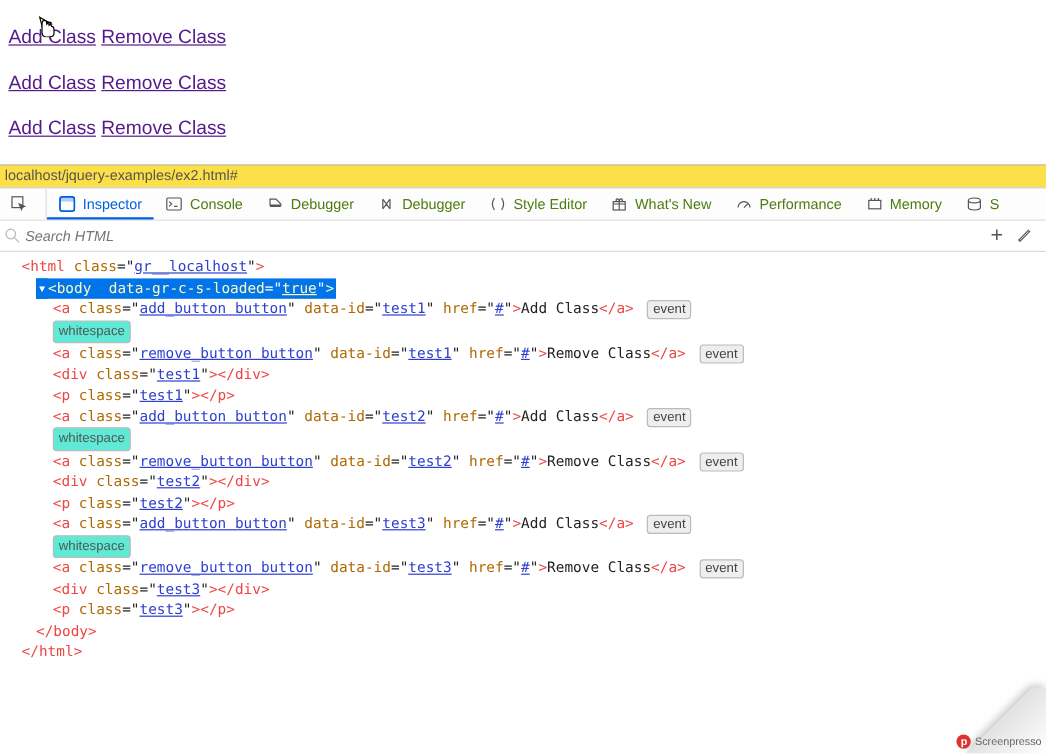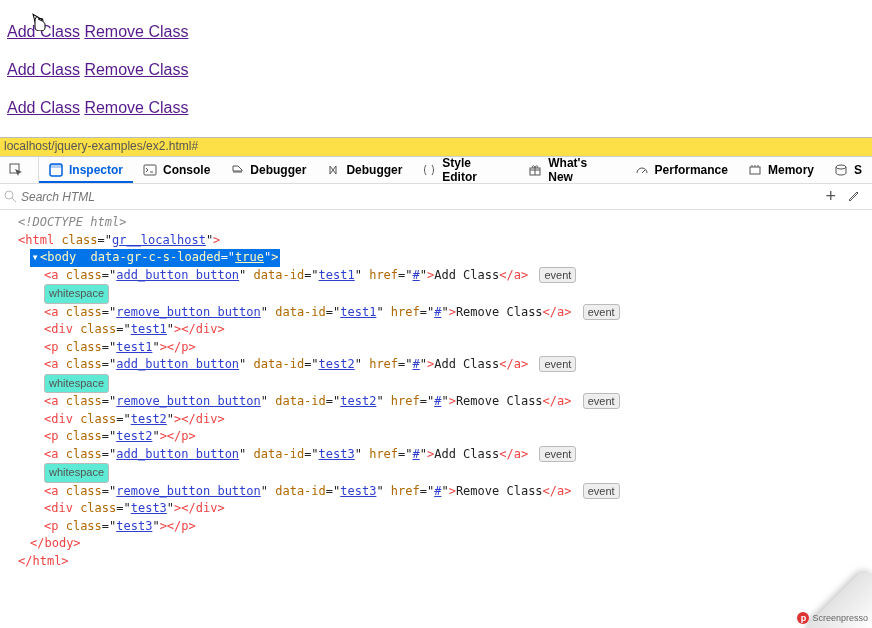--- a/index.html
+++ b/index.html
@@ -2,22 +2,22 @@
 <html><head>
 <meta charset="utf-8">
 <style>
   * { margin:0; padding:0; box-sizing:border-box; }
   html,body { width:872px; height:628px; font-family: sans-serif; font-size:13px; color:#222; background:#fff; overflow:hidden; position:relative;}
   .page { padding:23px 7px; }
   .page p { margin:0 0 20px 0; font-size:16px; }
   .page a { color:#551A8B; text-decoration:underline; }
   .cursor-svg { position:absolute; width:20px; height:20px; pointer-events:none; z-index:10; }
   .addr { position:absolute; left:0; bottom:0; top:137px; width:100%; border-top:1px solid #bbb; background:#fde047; height:19px; font-size:12px; padding:1px 4px 0 4px; color:#555; }
-  .toolbar { position:absolute; top:156px; left:0; right:0; height:28px; border-top:1px solid #ccc; border-bottom:1px solid #ddd; background:#fdfdfd; display:flex; align-items:center;font-weight:bold; }
-  .tool-btn { display:flex; align-items:center; height:100%; padding:0 10px; font-size:12px; color:#000000; cursor:pointer; }
+  .toolbar { position:absolute; top:156px; left:0; right:0; height:28px; border-top:1px solid #ccc; border-bottom:1px solid #ddd; background:#fdfdfd; display:flex; align-items:center; }
+  .tool-btn { display:flex; align-items:center; height:100%; padding:0 10px; font-size:12px; color:#4d7c0f; cursor:pointer; }
   .tool-btn svg { margin-right:6px; }
   .tool-btn.active { color:#0060df; box-shadow: inset 0 -2px 0 #0060df; }
   .tool-btn.iconline { border-right:1px solid #ddd; padding:0 9px; }
   .search-row { position:absolute; top:184px; left:0; right:0; height:26px; border-bottom:1px solid #ddd; display:flex; align-items:center; padding:0 4px; background:#fff; }
   .search-row .mag { opacity:.6; margin-right:4px; }
   .search-input { flex:1; border:none; outline:none; font-size:12px; color:#b91c1c; font-style:italic; background:transparent;}
   .tree { position:absolute; top:210px; left:0; right:0; bottom:0; background:#fff; font-family: Consolas, Menlo, monospace; font-size:12px; line-height:17.5px; padding:4px 0 0 18px;}
   .tree .ln { white-space:pre; }
   .tree .tag  { color:#ef4444; }
   .tree .attr { color:#b06800; }
@@ -140,21 +140,20 @@
   <input class="search-input" placeholder="Search HTML" style="">
   <div class="plus-wrap">
     <span style="font-size:18px;color:#555;">+</span>
     <svg width="14" height="14">
         <path d="M11 2l1 1-6 6-2 2-1-1 2-2z" fill="none" stroke="#555"></path>
       </svg>
   </div>
 </div>
 
 <div class="tree">
-  <div class="ln"><span class="doct">&lt;!DOCTYPE html&gt;</span></div>
   <div class="ln"><span class="tag">&lt;<span>html</span></span> <span class="attr">class</span>="<span class="val">gr__localhost</span>"<span class="tag">&gt;</span></div>
   <div class="ln" style="margin-left:0;"><span class="sel" style="margin-left:12px;"><span class="tri sel-tri">▾</span><span class="tag">&lt;<span>body</span></span>  <span class="attr">data-gr-c-s-loaded</span>="<span class="val">true</span>"<span class="tag">&gt;</span></span></div>
 
   <div id="tree-body"><div class="ln indent2"><span class="tag">&lt;a</span> <span class="attr">class</span>="<span class="val">add_button button</span>" <span class="attr">data-id</span>="<span class="val">test1</span>" <span class="attr">href</span>="<span class="val">#</span>"<span class="tag">&gt;</span><span class="txt">Add Class</span><span class="tag">&lt;/a&gt;</span> <span class="badge">event</span></div><div class="ws-badge">whitespace</div><div class="ln indent2"><span class="tag">&lt;a</span> <span class="attr">class</span>="<span class="val">remove_button button</span>" <span class="attr">data-id</span>="<span class="val">test1</span>" <span class="attr">href</span>="<span class="val">#</span>"<span class="tag">&gt;</span><span class="txt">Remove Class</span><span class="tag">&lt;/a&gt;</span> <span class="badge">event</span></div><div class="ln indent2"><span class="tag">&lt;div</span> <span class="attr">class</span>="<span class="val">test1</span>"<span class="tag">&gt;</span><span class="tag">&lt;/div&gt;</span></div><div class="ln indent2"><span class="tag">&lt;p</span> <span class="attr">class</span>="<span class="val">test1</span>"<span class="tag">&gt;</span><span class="tag">&lt;/p&gt;</span></div><div class="ln indent2"><span class="tag">&lt;a</span> <span class="attr">class</span>="<span class="val">add_button button</span>" <span class="attr">data-id</span>="<span class="val">test2</span>" <span class="attr">href</span>="<span class="val">#</span>"<span class="tag">&gt;</span><span class="txt">Add Class</span><span class="tag">&lt;/a&gt;</span> <span class="badge">event</span></div><div class="ws-badge">whitespace</div><div class="ln indent2"><span class="tag">&lt;a</span> <span class="attr">class</span>="<span class="val">remove_button button</span>" <span class="attr">data-id</span>="<span class="val">test2</span>" <span class="attr">href</span>="<span class="val">#</span>"<span class="tag">&gt;</span><span class="txt">Remove Class</span><span class="tag">&lt;/a&gt;</span> <span class="badge">event</span></div><div class="ln indent2"><span class="tag">&lt;div</span> <span class="attr">class</span>="<span class="val">test2</span>"<span class="tag">&gt;</span><span class="tag">&lt;/div&gt;</span></div><div class="ln indent2"><span class="tag">&lt;p</span> <span class="attr">class</span>="<span class="val">test2</span>"<span class="tag">&gt;</span><span class="tag">&lt;/p&gt;</span></div><div class="ln indent2"><span class="tag">&lt;a</span> <span class="attr">class</span>="<span class="val">add_button button</span>" <span class="attr">data-id</span>="<span class="val">test3</span>" <span class="attr">href</span>="<span class="val">#</span>"<span class="tag">&gt;</span><span class="txt">Add Class</span><span class="tag">&lt;/a&gt;</span> <span class="badge">event</span></div><div class="ws-badge">whitespace</div><div class="ln indent2"><span class="tag">&lt;a</span> <span class="attr">class</span>="<span class="val">remove_button button</span>" <span class="attr">data-id</span>="<span class="val">test3</span>" <span class="attr">href</span>="<span class="val">#</span>"<span class="tag">&gt;</span><span class="txt">Remove Class</span><span class="tag">&lt;/a&gt;</span> <span class="badge">event</span></div><div class="ln indent2"><span class="tag">&lt;div</span> <span class="attr">class</span>="<span class="val">test3</span>"<span class="tag">&gt;</span><span class="tag">&lt;/div&gt;</span></div><div class="ln indent2"><span class="tag">&lt;p</span> <span class="attr">class</span>="<span class="val">test3</span>"<span class="tag">&gt;</span><span class="tag">&lt;/p&gt;</span></div></div>
 
   <div class="ln indent1"><span class="tag">&lt;/<span>body</span>&gt;</span></div>
   <div class="ln"><span class="tag">&lt;/<span>html</span>&gt;</span></div>
 </div>
 
 <div class="corner">

